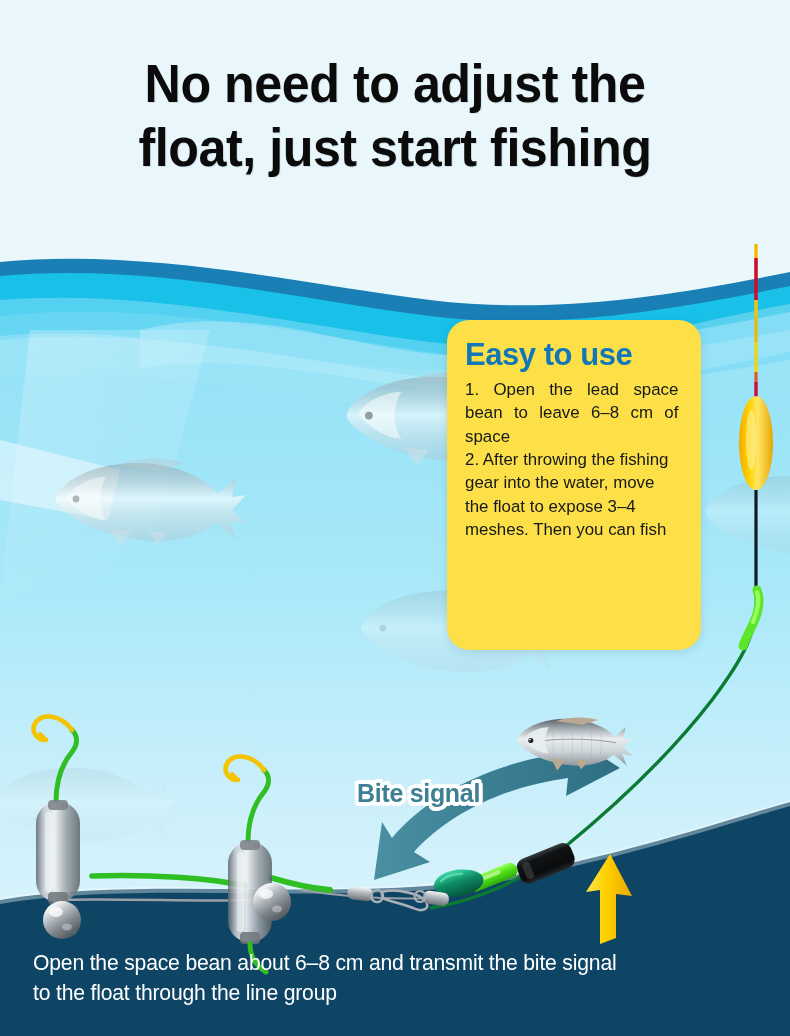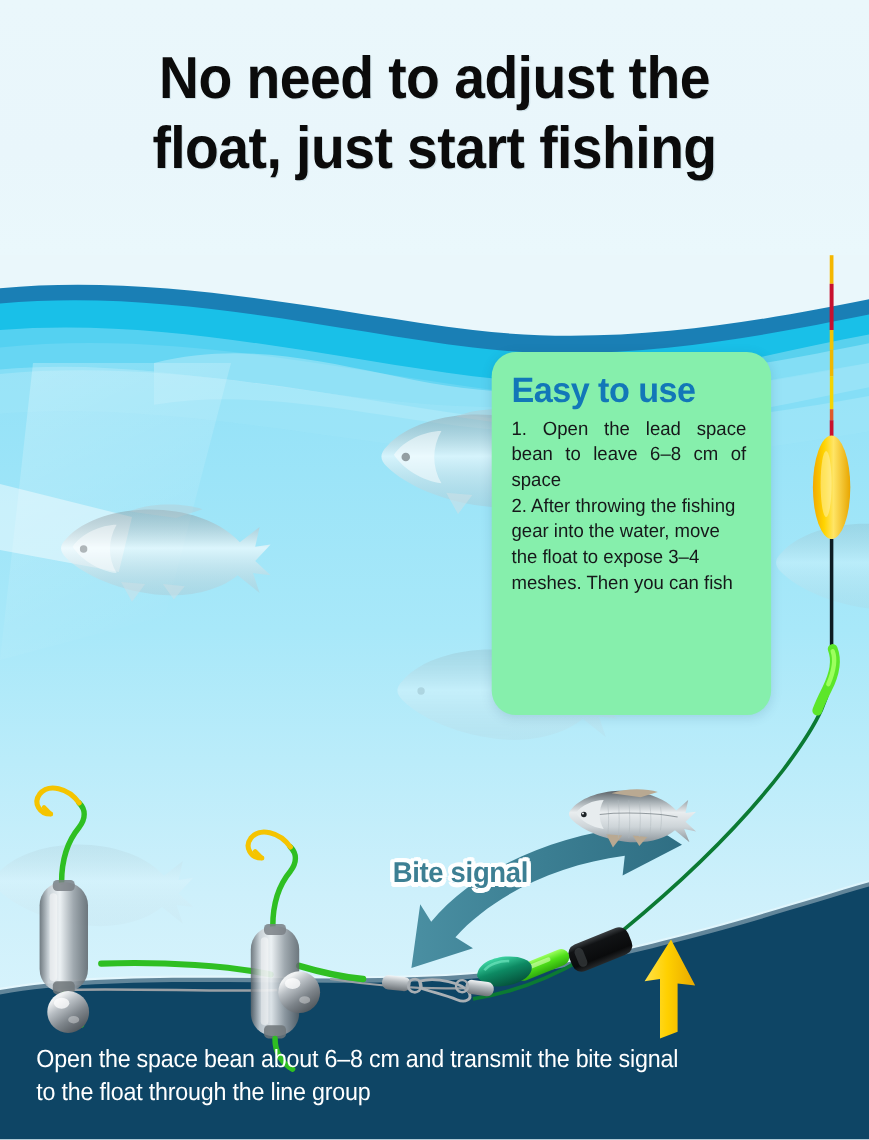--- a/index.html
+++ b/index.html
@@ -7,21 +7,21 @@
   body {
     font-family:"Liberation Sans", sans-serif;
     background:#eaf7fb;
     overflow:hidden;
     position:relative;
   }
   #stage { position:absolute; inset:0; width:790px; height:1036px; overflow:hidden; }
 
   
   .header {
-    position:absolute; left:0; top:0; width:790px; height:232px;
+    position:absolute; left:0; top:12px; width:790px; height:232px;
     background:linear-gradient(180deg,#eaf7fb 0%, #e9f6fb 60%, #eaf8fc 100%);
     z-index:5;
   }
   .title {
     position:absolute; left:0; top:40px; width:790px;
     text-align:center;
     color:#0b0b0b;
     font-size:54px;
     font-weight:bold;
     line-height:1.18;
@@ -31,21 +31,21 @@
     white-space:pre-line;
     text-shadow:1px 1px 0 rgba(160,190,200,.35);
   }
 
   
   .scene { position:absolute; left:0; top:0; width:790px; height:1036px; z-index:1; }
 
   
   .callout {
     position:absolute; left:447px; top:320px; width:254px; min-height:330px;
-    background:#86efac;
+    background:#fde047;
     border-radius:22px;
     padding:18px 16px 14px 18px;
     z-index:40;
     box-shadow:0 2px 10px rgba(10,60,90,.13);
   }
   .callout-tail {
     position:absolute; left:696px; top:437px; z-index:41;
     width:0;height:0;
   }
   .callout h2 {

